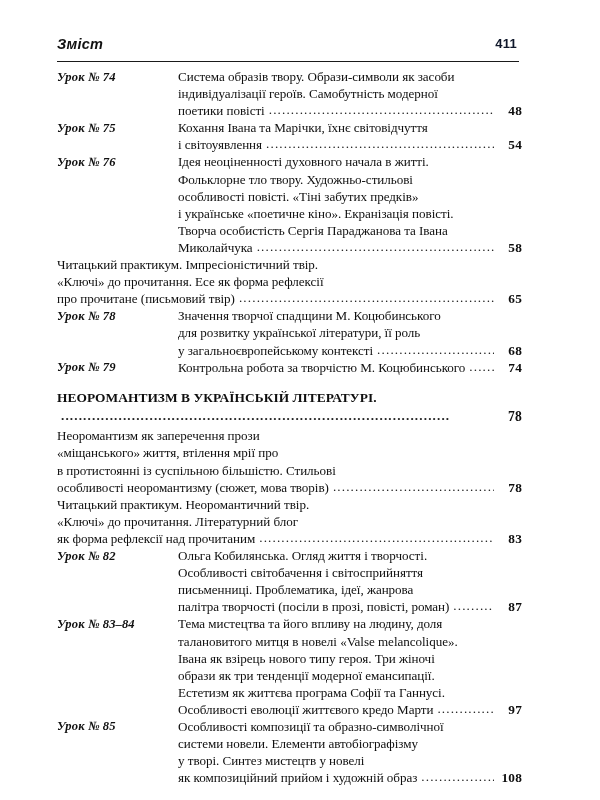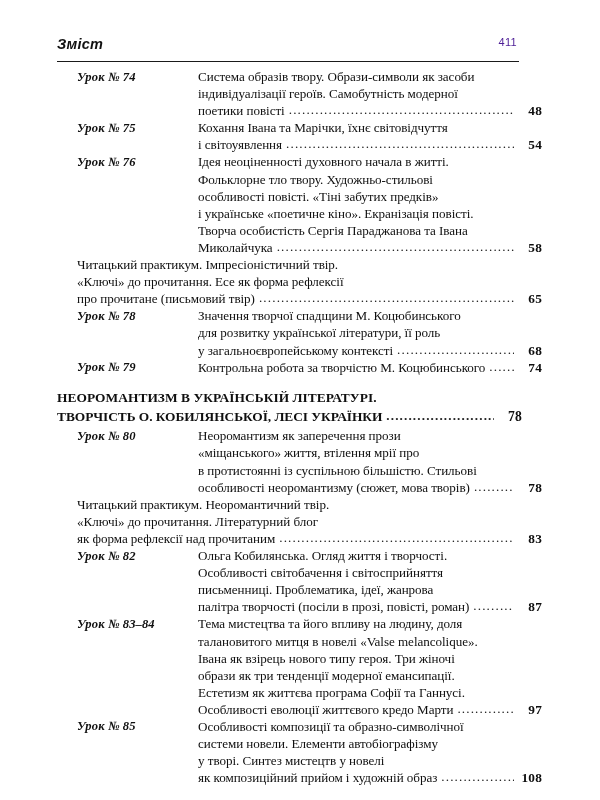--- a/index.html
+++ b/index.html
@@ -37,23 +37,23 @@
     font-family: "Liberation Sans", "DejaVu Sans", sans-serif;
   }
   .runhead-title {
     font-style: italic;
     font-weight: 700;
     font-size: 14.5px;
     letter-spacing: .2px;
     color: #111;
   }
   .runhead-folio {
-    font-weight: 400;
-    font-size: 11px;
-    color: #4c1d95;
+    font-weight: 700;
+    font-size: 13px;
+    color: #0f172a;
     letter-spacing: .3px;
   }
   .rule {
     position: absolute;
     left: 57px;
     right: 33px;
     top: 61px;
     height: 1.4px;
     background: #1a1a1a;
   }
@@ -63,21 +63,20 @@
     position: absolute;
     left: 57px;
     right: 30px;
     top: 68px;
   }
 
   .entry {
     display: flex;
     align-items: flex-start;
     width: 100%;
-    margin-left: 20px;
   }
   .entry-label {
     flex: 0 0 121px;
     font-style: italic;
     font-weight: 700;
     font-size: 12.6px;
     line-height: 17.1px;
     letter-spacing: .1px;
     padding-top: .5px;
     white-space: nowrap;
@@ -215,28 +214,26 @@
           <div class="lastline">
             <span class="txt">Контрольна робота за творчістю М. Коцюбинського</span>
             <span class="leader">........................................................................................</span>
             <span class="folio">74</span>
           </div>
         </div>
       </div>
       <div class="section">
         <span class="ln">НЕОРОМАНТИЗМ В УКРАЇНСЬКІЙ ЛІТЕРАТУРІ.</span>
         <div class="lastline">
-          <span class="txt">ТВОРЧІСТЬ О. КОБИЛЯНСЬКОЇ, ЛЕСІ УКРАЇНКИ</span>
           <span class="leader">........................................................................................</span>
           <span class="folio">78</span>
         </div>
       </div>
       <div class="after-section">
         <div class="entry">
-          <div class="entry-label">Урок № 80</div>
           <div class="entry-body">
             <span class="ln">Неоромантизм як заперечення прози</span>
             <span class="ln">«міщанського» життя, втілення мрії про</span>
             <span class="ln">в протистоянні із суспільною більшістю. Стильові</span>
             <div class="lastline">
               <span class="txt">особливості неоромантизму (сюжет, мова творів)</span>
               <span class="leader">........................................................................................</span>
               <span class="folio">78</span>
             </div>
           </div>

